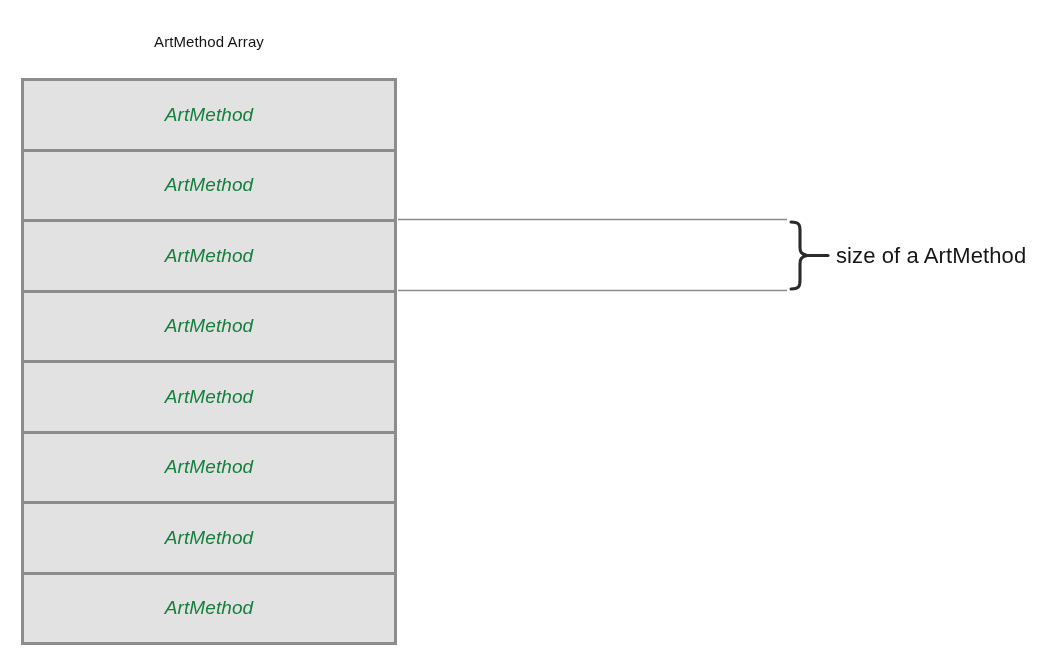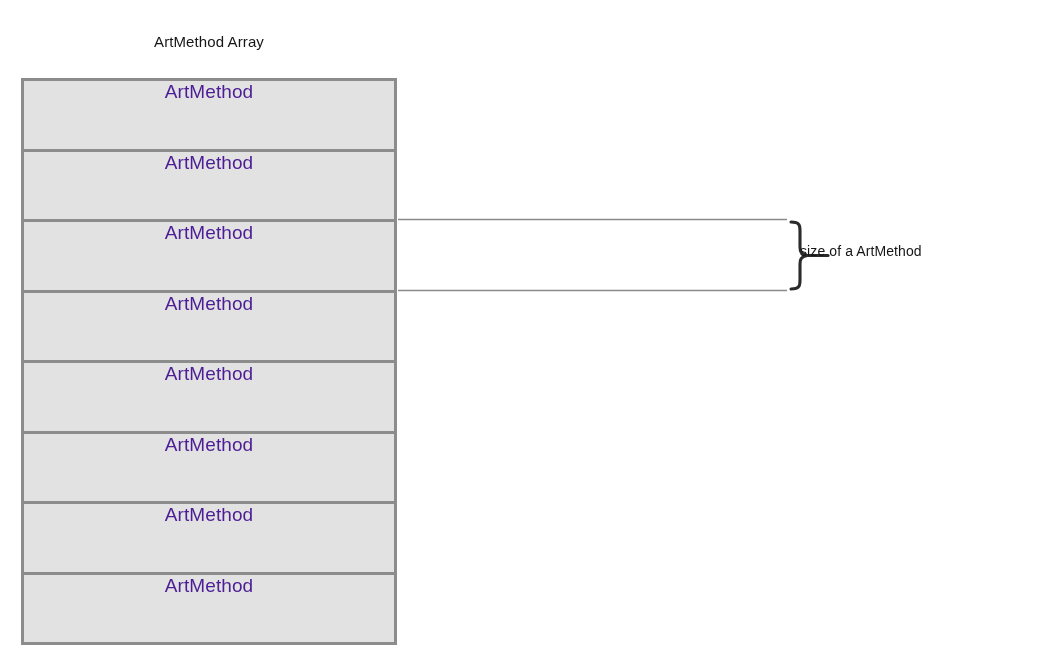--- a/index.html
+++ b/index.html
@@ -46,48 +46,49 @@
     box-sizing: border-box;
   }
 
   .array-cell {
     flex: 1 1 0;
     box-sizing: border-box;
     background: #e2e2e2;
     border: 3px solid #8c8c8c;
     border-bottom-width: 0;
     display: flex;
-    align-items: flex-start;
+    align-items: center;
     justify-content: center;
     font-size: 19px;
     font-weight: 400;
     letter-spacing: 0.1px;
-    color: #4c1d95;
+    color: #15803d;
     white-space: nowrap;
+    font-style: italic;
   }
   .array-cell:last-child {
     border-bottom-width: 3px;
   }
 
   
   .annot-svg {
     position: absolute;
     left: 0;
     top: 0;
     width: 1060px;
     height: 658px;
     pointer-events: none;
   }
 
   
   .brace-label {
     position: absolute;
-    left: 800px;
+    left: 836px;
     top: 243px;
-    font-size: 14px;
+    font-size: 22px;
     font-weight: 400;
     letter-spacing: 0.1px;
     color: #161616;
     white-space: nowrap;
   }
 </style>
 </head>
 <body>
 
 <div id="canvas">

